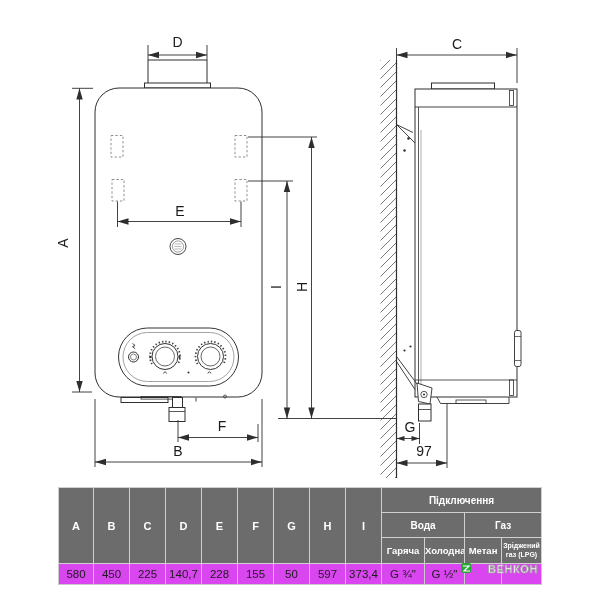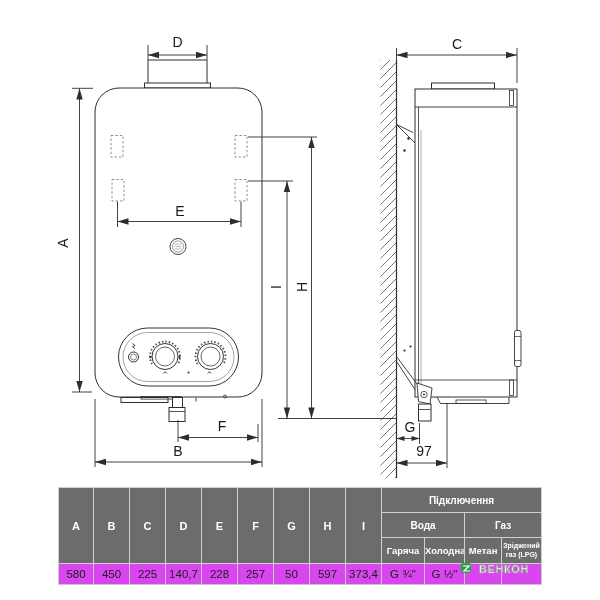--- a/index.html
+++ b/index.html
@@ -10,21 +10,21 @@
               table-layout:fixed;}
   .spec-table th,.spec-table td{padding:0;margin:16px;text-align:center;vertical-align:middle;
               overflow:hidden;}
   .spec-table th{background:#6c6c6c;color:#fff;border:1px solid #d0d0d0;font-weight:bold;}
   .h-dim{font-size:11px;height:73px;}
   .h-grp{font-size:10px;height:24px;}
   .h-sub{font-size:9.5px;height:25px;}
   .h-sub-small{font-size:7px;line-height:1.15;}
   .spec-table td{background:#d946ef;color:#1c1c1c;border:1px solid #c9c9c9;font-size:11.5px;height:20px;}
   .watermark{position:absolute;left:461px;top:560px;width:82px;height:17px;display:flex;
-             align-items:center;gap:7px;pointer-events:none;}
+             align-items:center;gap:16px;pointer-events:none;}
   .wm-text{font-weight:bold;font-size:11px;letter-spacing:.6px;color:rgba(255,255,255,.88);
            -webkit-text-stroke:.7px #9a9a9a;text-shadow:0 0 1px #aaa;}
 </style>
 </head>
 <body>
 
 <div class="canvas">
 
   <svg width="600" height="487" viewBox="0 0 600 487">
     <defs>
@@ -254,21 +254,21 @@
       <th class="h-sub">Холодна</th>
       <th class="h-sub">Метан</th>
       <th class="h-sub h-sub-small">Зріджений газ (LPG)</th>
     </tr>
     <tr>
       <td>580</td>
       <td>450</td>
       <td>225</td>
       <td>140,7</td>
       <td>228</td>
-      <td>257</td>
+      <td>155</td>
       <td>50</td>
       <td>597</td>
       <td>373,4</td>
       <td>G ¾"</td>
       <td>G ½"</td>
       <td></td>
       <td></td>
     </tr>
   </tbody>
     </table>

